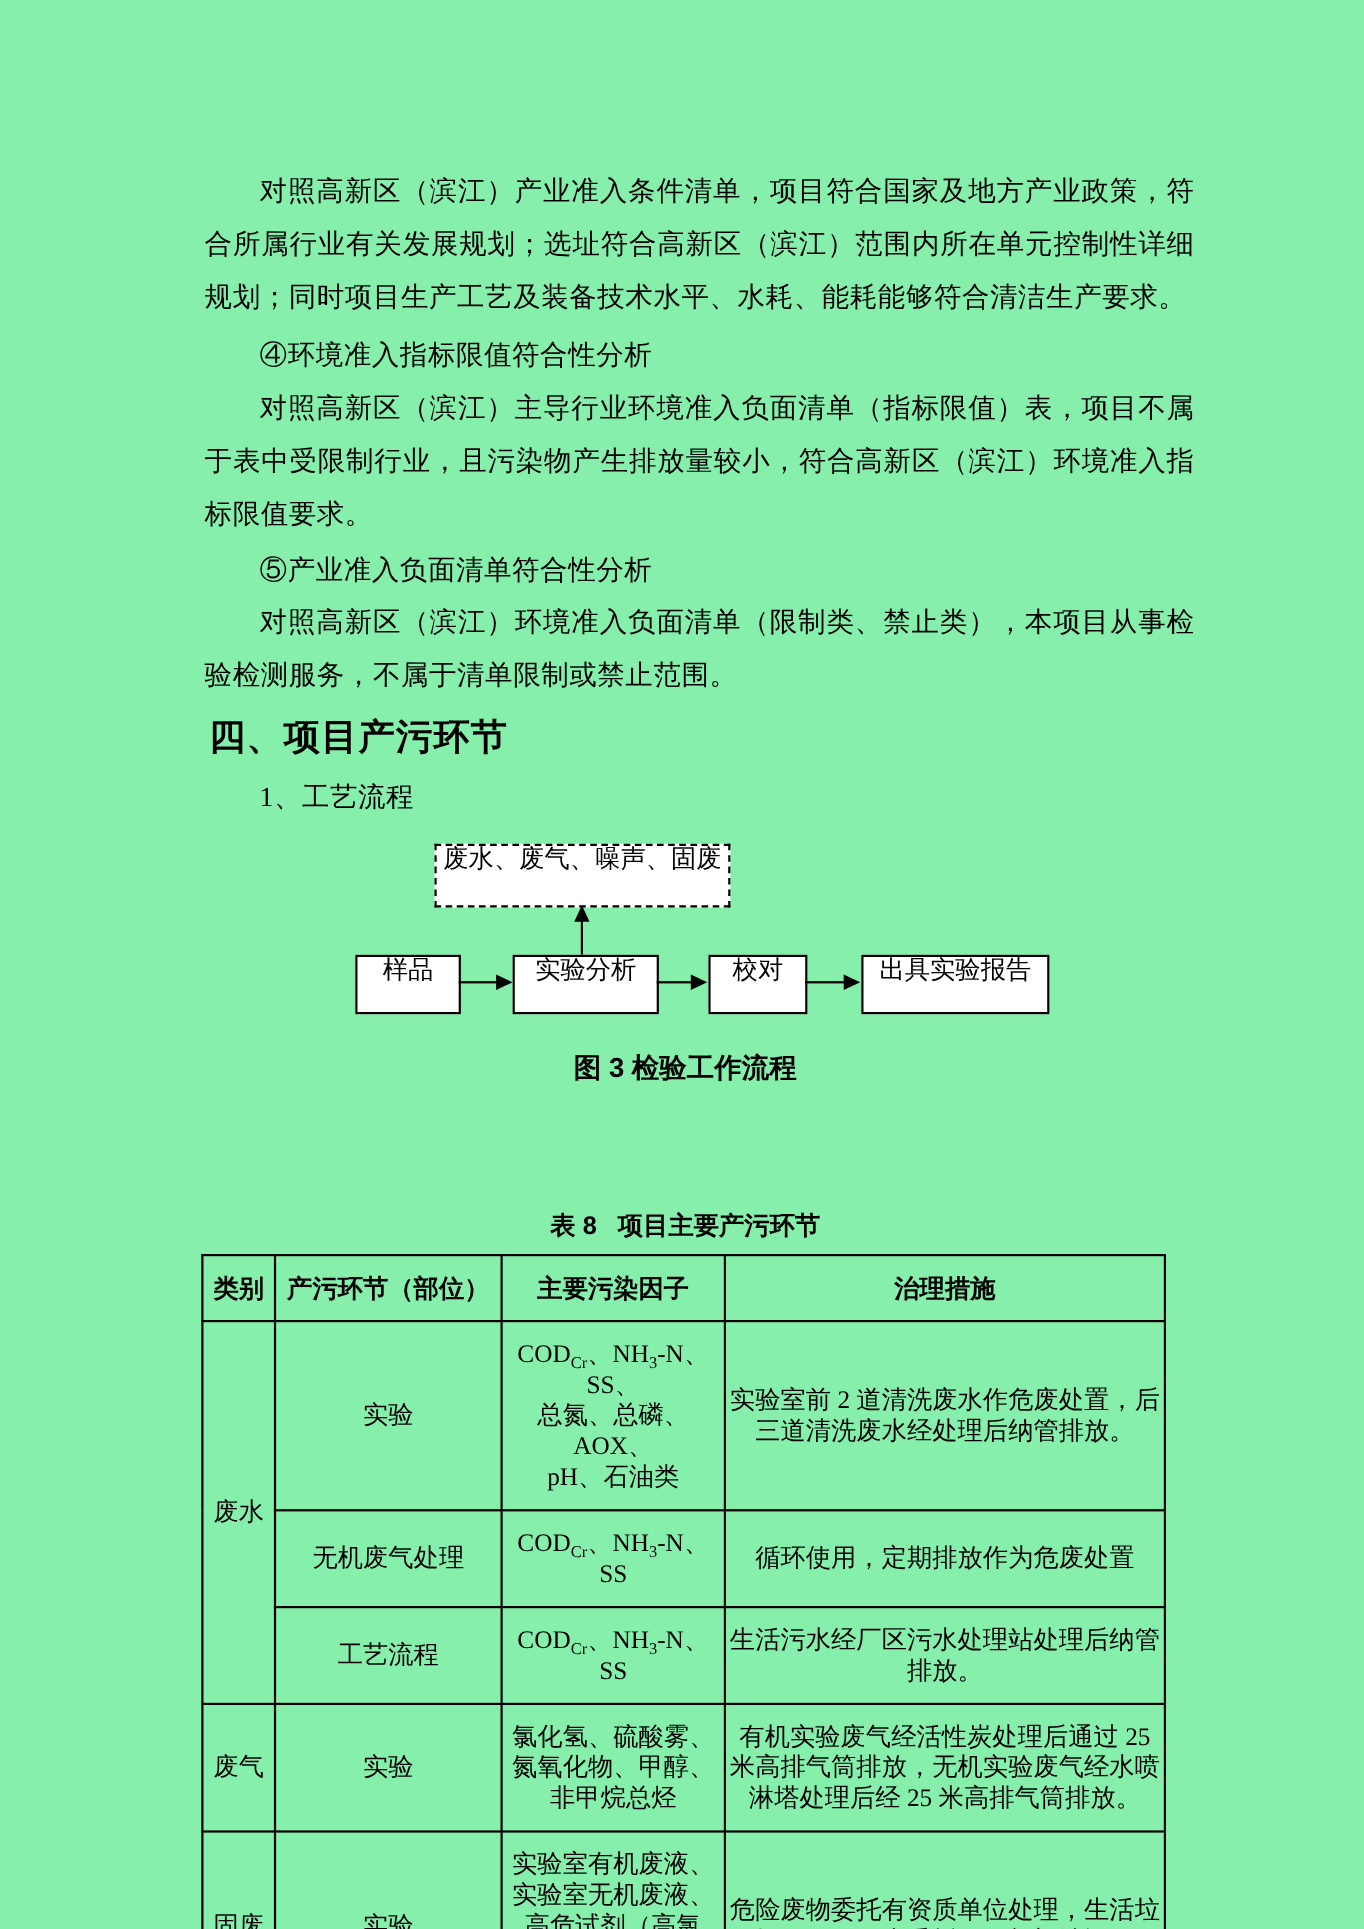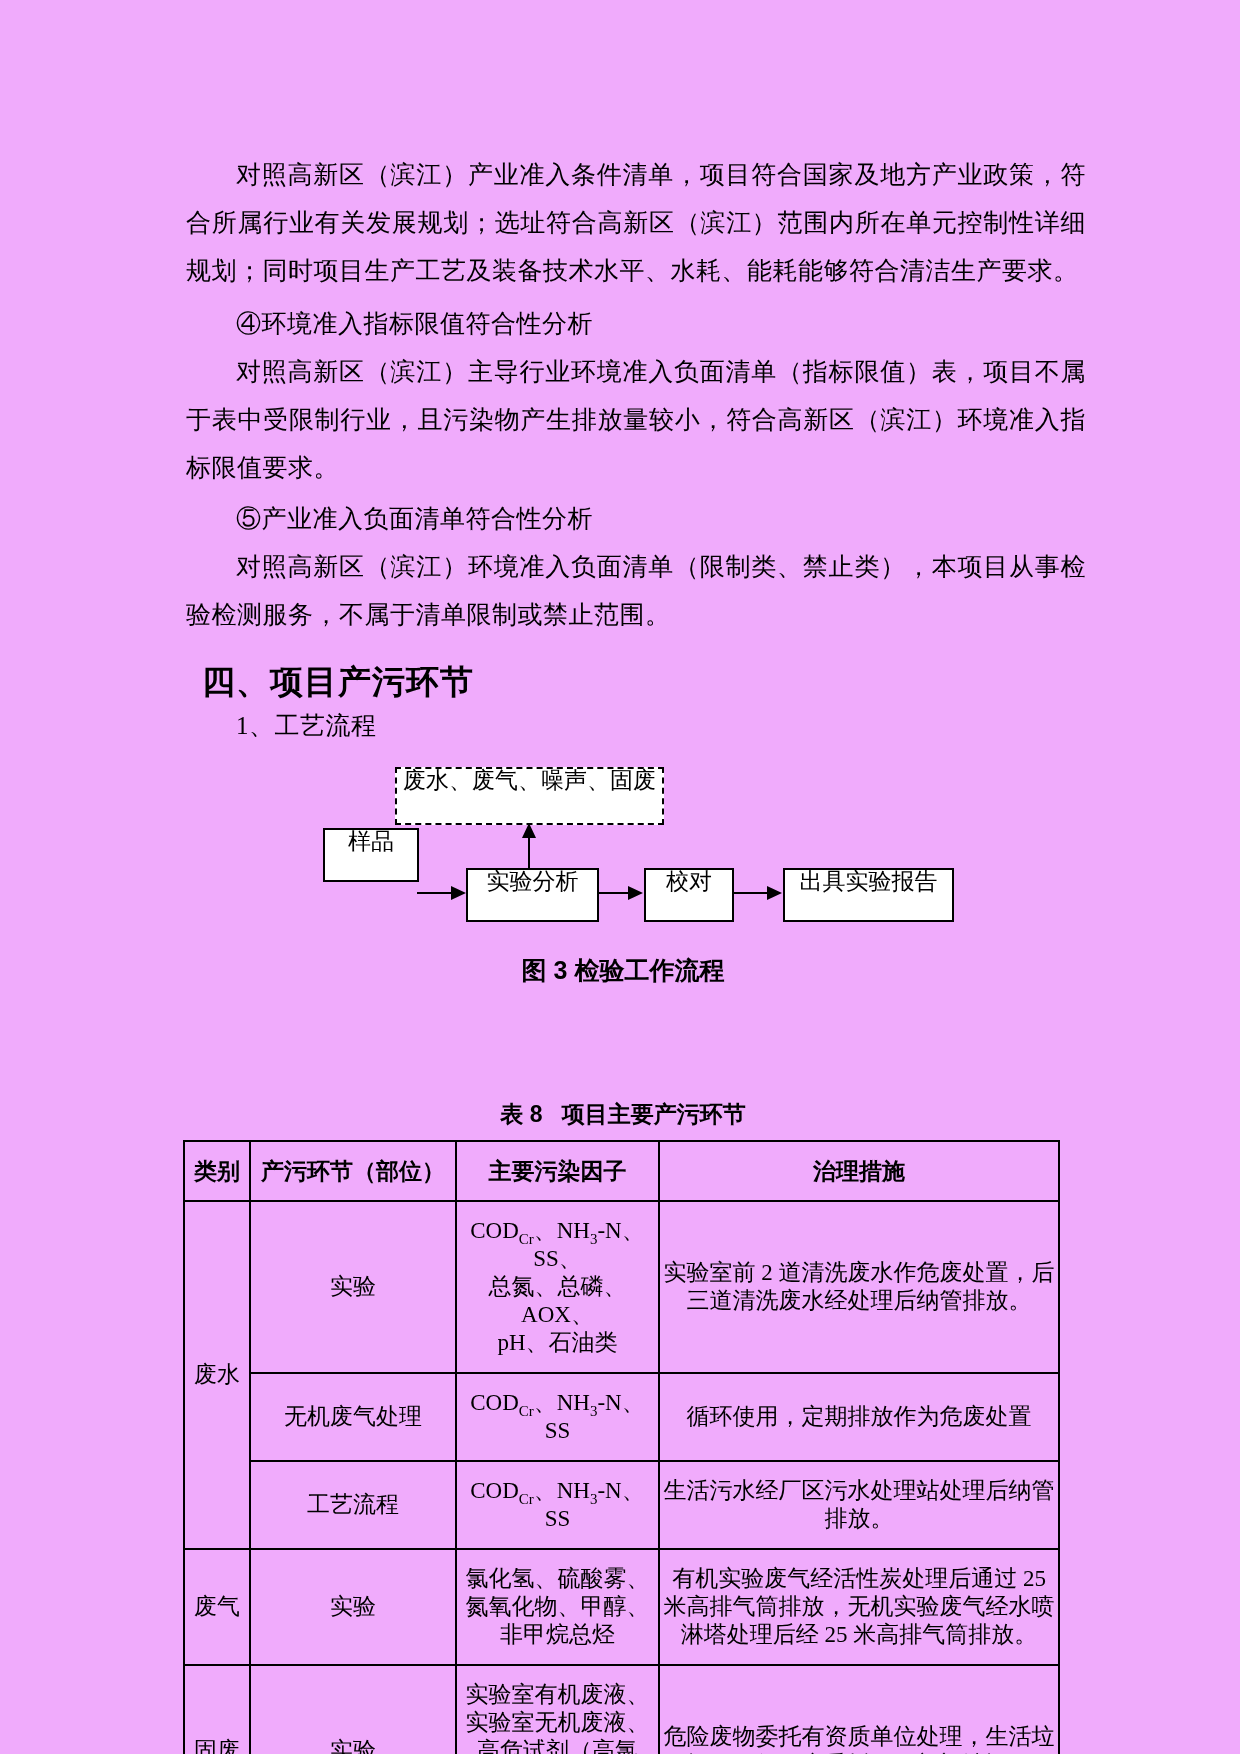--- a/index.html
+++ b/index.html
@@ -1,28 +1,28 @@
 <!DOCTYPE html>
 <html><head>
 <meta charset="utf-8">
 <style>
   html,body{margin:0;padding:0;background:#888;}
   .page{
     position:relative;width:1240px;height:1754px;margin:0 auto;
-    background:#f0abfc;color:#000;
+    background:#86efac;color:#000;
     font-family:"Liberation Serif","DejaVu Serif",serif;
     overflow:hidden;
   }
   .body-para{
     position:absolute;left:186px;width:900px;margin:0;
     font-size:25px;line-height:48px;letter-spacing:0.5px;
     text-align:justify;text-indent:2em;
   }
   .section-heading{
-    position:absolute;left:186px;top:644px;margin:16px;
+    position:absolute;left:186px;top:644px;margin:4px;
     font-family:"Liberation Sans","DejaVu Sans",sans-serif;
     font-size:33px;font-weight:bold;letter-spacing:1px;
   }
   .caption{
     position:absolute;left:183px;width:880px;margin:0;
     text-align:center;font-weight:bold;white-space:pre;
     font-family:"Liberation Sans","DejaVu Sans",sans-serif;
   }
   .fig-caption{top:954px;font-size:25px;}
   .tbl-caption{top:1099px;font-size:23px;}
@@ -80,21 +80,21 @@
   <p class="body-para" style="top:702px">1、工艺流程</p>
 
   <div>
     <div class="fc-box fc-dash" style="left:395px;top:767px;width:265px;height:54px">
       <span>废水、废气、噪声、固废</span>
     </div>
 
     <div class="fc-head-up" style="left:522px;top:823px"></div>
     <div class="fc-line" style="left:528px;top:836px;width:2px;height:32px"></div>
 
-    <div class="fc-box" style="left:323px;top:828px;width:92px;height:50px">
+    <div class="fc-box" style="left:323px;top:868px;width:92px;height:50px">
       <span>样品</span>
     </div>
     <div class="fc-line" style="left:417px;top:892px;width:35px;height:2px"></div>
     <div class="fc-head-right" style="left:451px;top:886px"></div>
 
     <div class="fc-box" style="left:466px;top:868px;width:129px;height:50px">
       <span>实验分析</span>
     </div>
     <div class="fc-line" style="left:597px;top:892px;width:32px;height:2px"></div>
     <div class="fc-head-right" style="left:628px;top:886px"></div>

